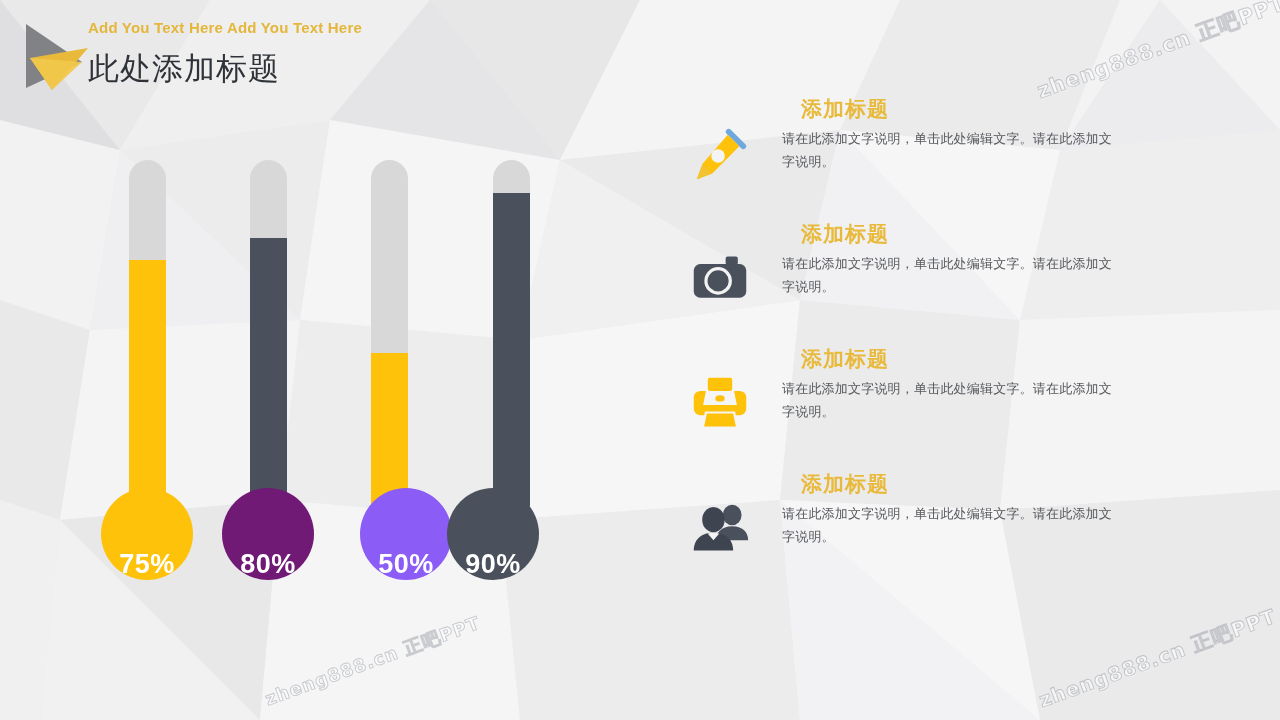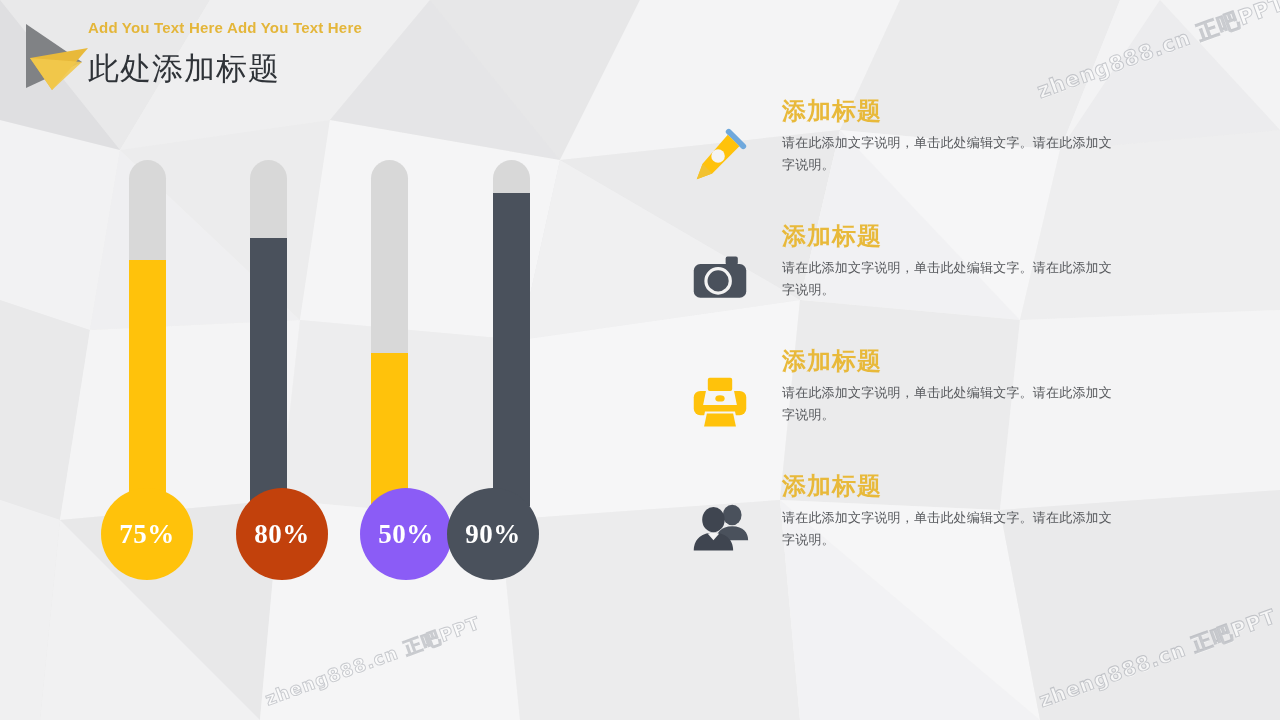--- a/index.html
+++ b/index.html
@@ -102,24 +102,24 @@
     left: 0;
     right: 0;
     bottom: 0;
   }
   .bulb {
     position: absolute;
     width: 92px;
     height: 92px;
     border-radius: 50%;
     display: flex;
-    align-items: center;
+    align-items: flex-end;
     justify-content: center;
     color: #ffffff;
-    font-family: Liberation Serif, serif;
+    font-family: Liberation Sans, sans-serif;
     font-weight: 700;
     font-size: 27px;
     letter-spacing: 0.5px;
   }
 
   
   .content-list {
     position: absolute;
     left: 682px;
     top: 96px;
@@ -140,26 +140,27 @@
     align-items: center;
     justify-content: center;
   }
   .row-text {
     position: absolute;
     left: 100px;
     top: 0;
     width: 330px;
   }
   .row-title {
-    font-size: 24px;
+    font-size: 21px;
     font-weight: 600;
     color: #e8b93a;
     letter-spacing: 1px;
     margin-bottom: 6px;
     line-height: 1.25;
+    margin-left: 19px;
   }
   .row-desc {
     font-size: 13px;
     color: #56585c;
     line-height: 1.72;
     letter-spacing: 0.2px;
   }
 </style>
 </head>
 <body>
@@ -226,21 +227,21 @@
       </div>
       <div class="bulb" style="left:101px; top:488px; background:#FFC20B;">
         <span>75%</span>
       </div>
     </div>
 
     <div class="thermo">
       <div class="tube" style="left:249.5px; top:160px; height:346px;">
         <div class="tube-fill" style="height:268px; background:#4A515C;"></div>
       </div>
-      <div class="bulb" style="left:236px; top:488px; background:#c2410c;">
+      <div class="bulb" style="left:222px; top:488px; background:#701a75;">
         <span>80%</span>
       </div>
     </div>
 
     <div class="thermo">
       <div class="tube" style="left:370.5px; top:160px; height:346px;">
         <div class="tube-fill" style="height:153px; background:#FFC20B;"></div>
       </div>
       <div class="bulb" style="left:360px; top:488px; background:#8b5cf6;">
         <span>50%</span>

